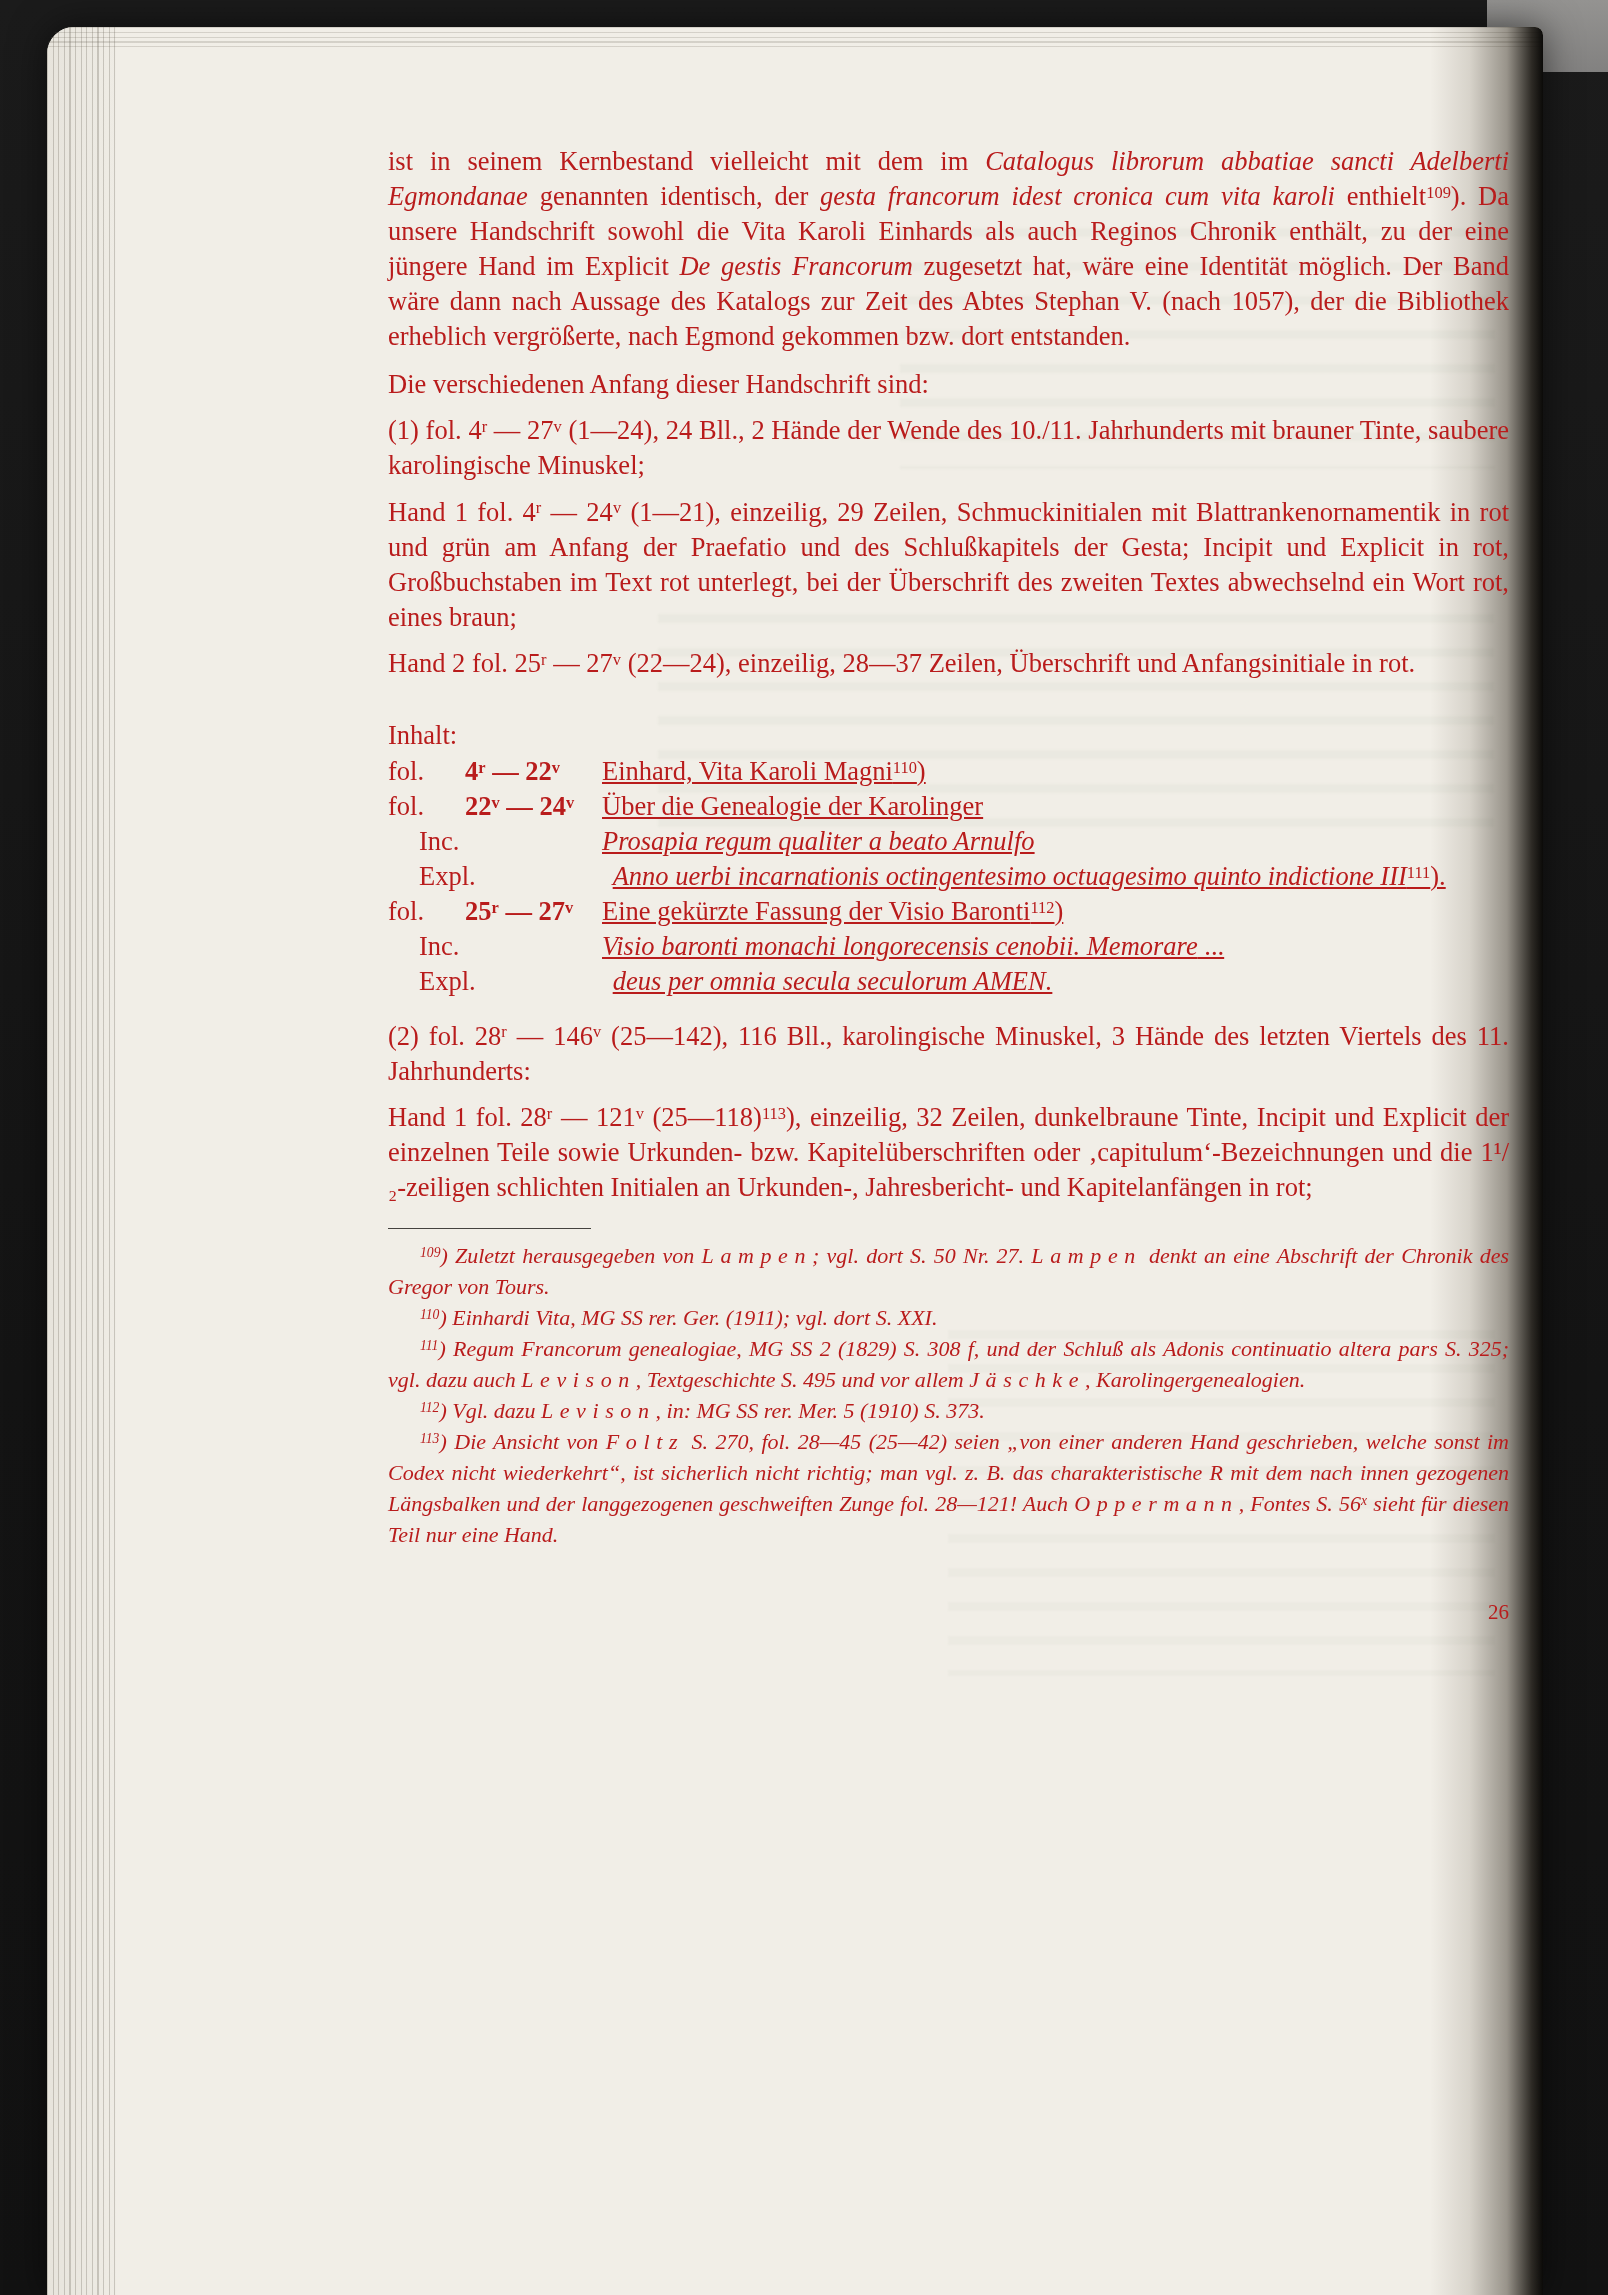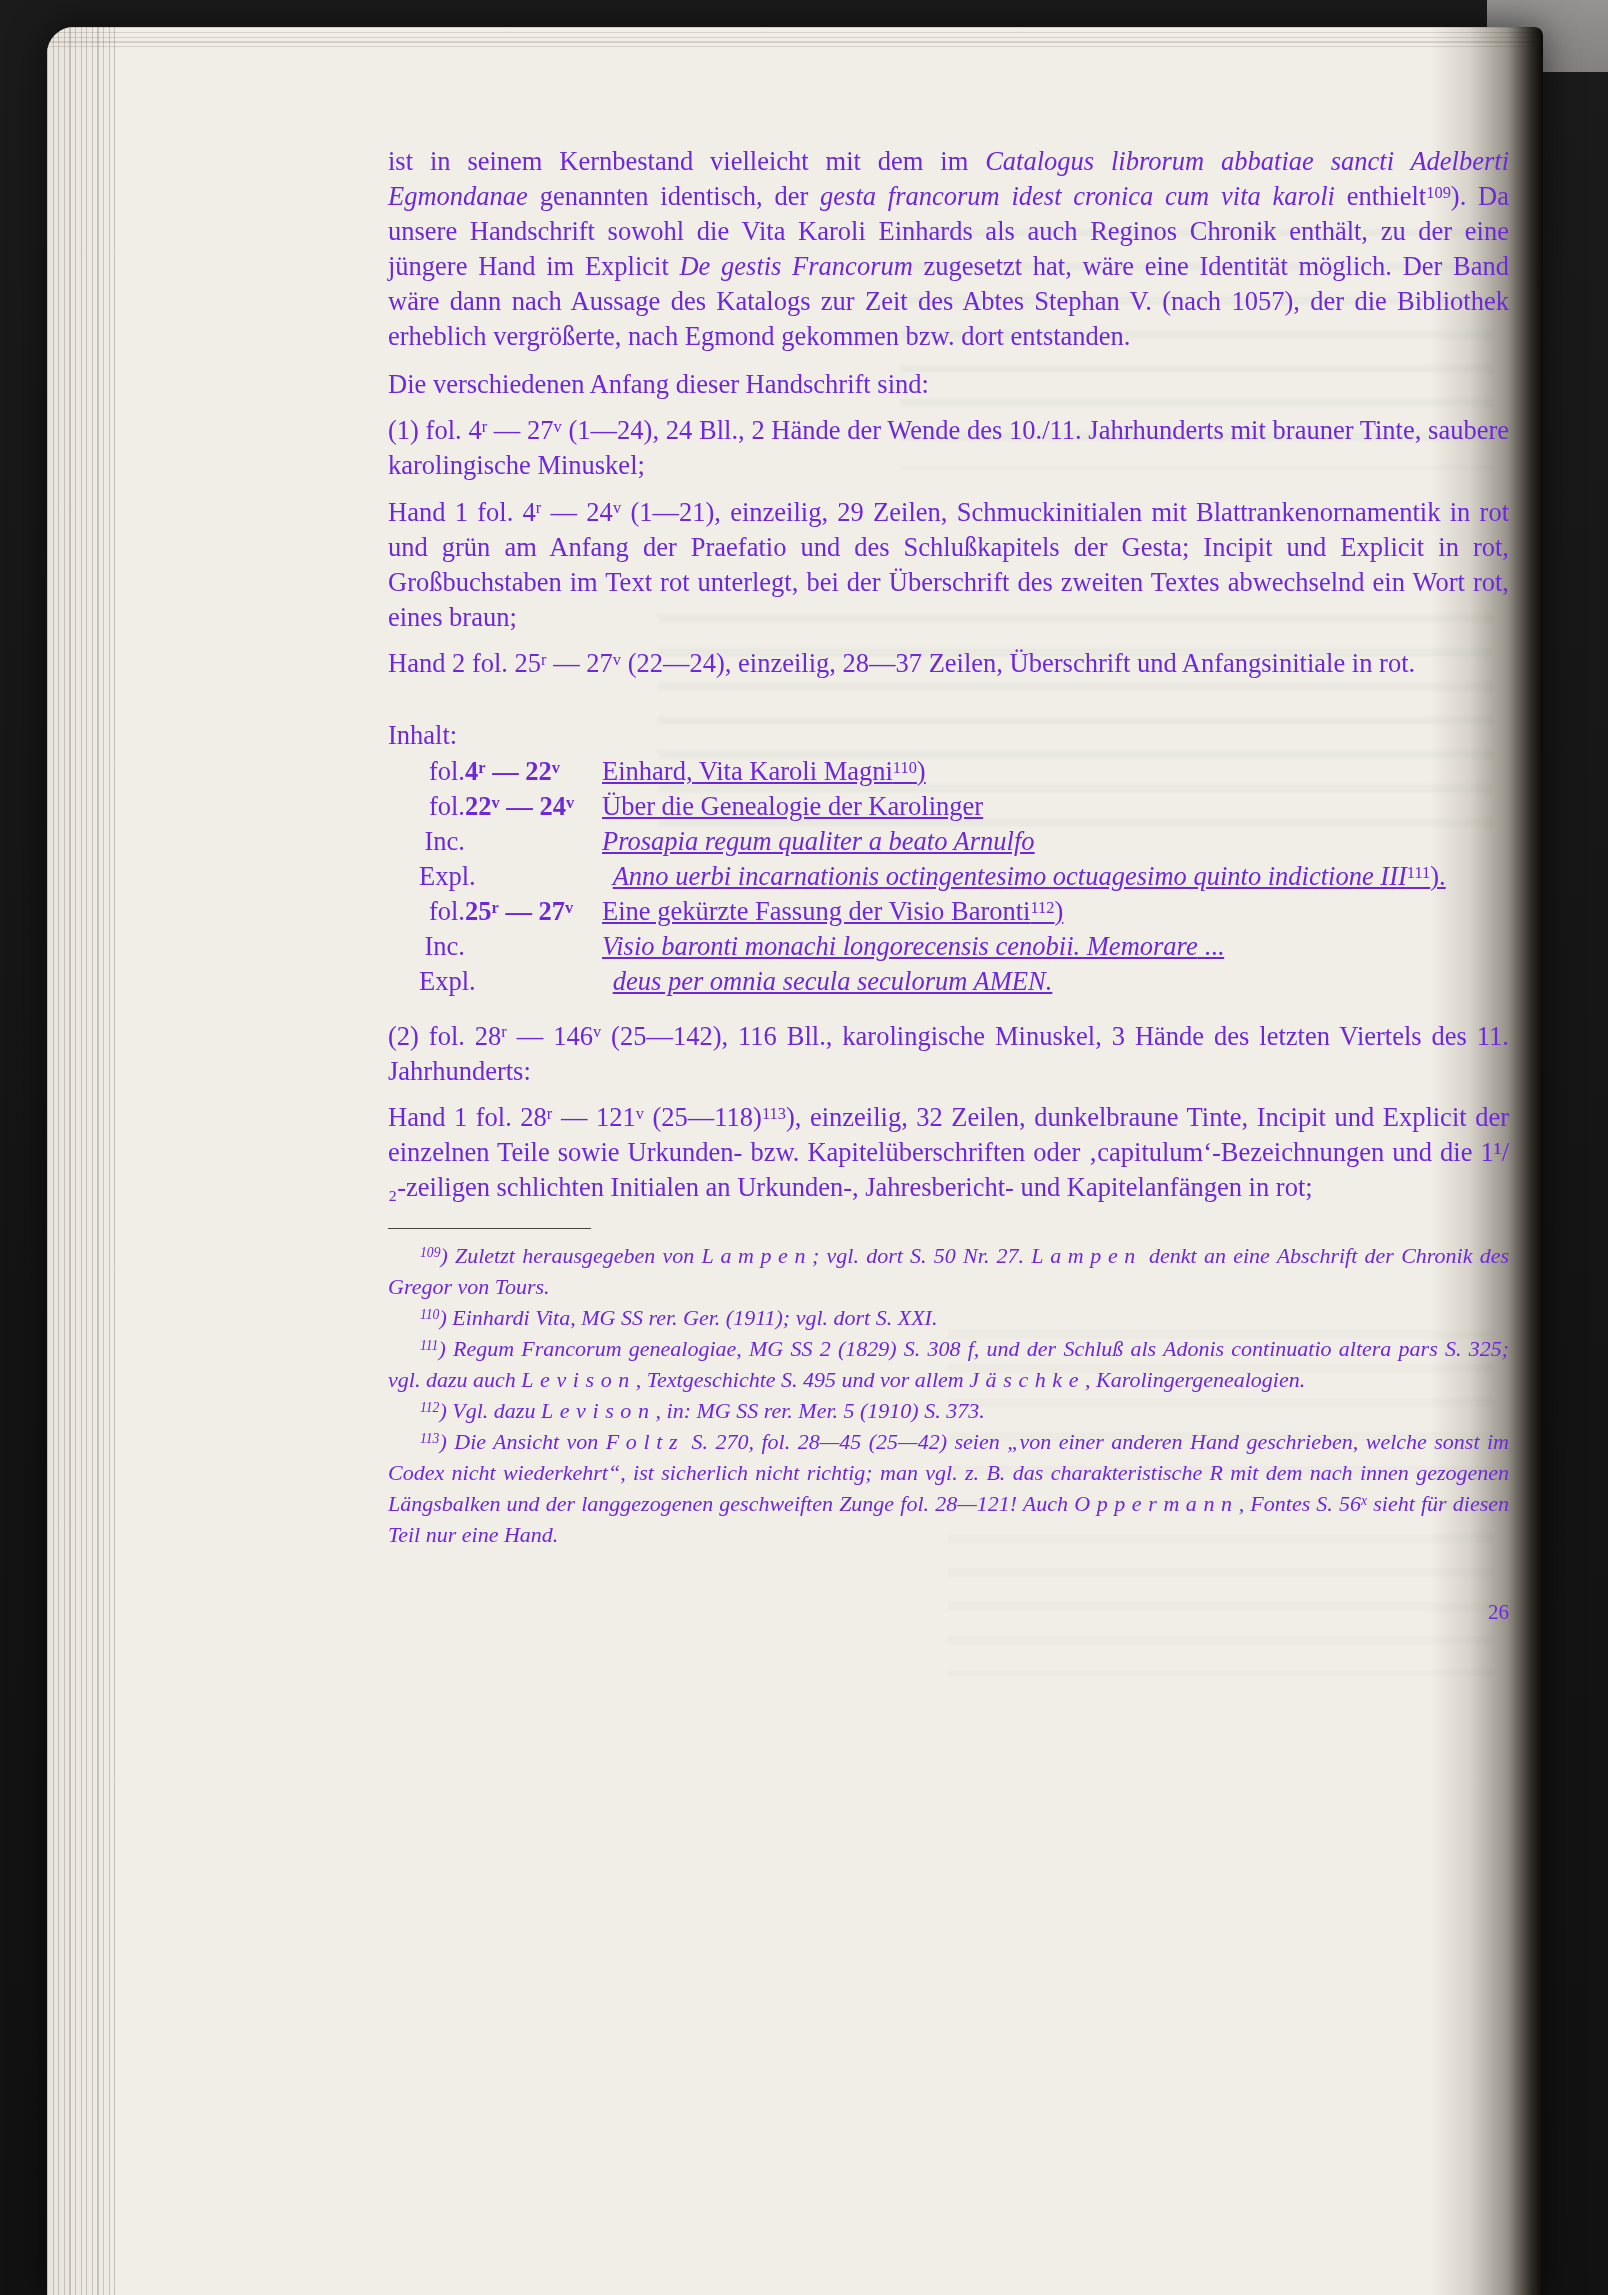--- a/index.html
+++ b/index.html
@@ -41,30 +41,30 @@
   .ghost {
     position:absolute; opacity:.10; filter:blur(1px); pointer-events:none;
     background:repeating-linear-gradient(180deg, rgba(125,140,118,.55) 0 8.8px, rgba(0,0,0,0) 8.8px 34px);
   }
   .g1 { left:853px; top:201px; width:595px; height:241px; }
   .g2 { left:611px;  top:587px; width:836px; height:233px; }
   .g3 { left:901px; top:1303px; width:547px; height:346px; opacity:.08; }
 
   .text-area {
     position:absolute; left:341px; top:117px; width:1121px;
-    color:#6d28d9; font-size:26.5px; line-height:35px;
+    color:#b91c1c; font-size:26.5px; line-height:35px;
     text-align:justify; hyphens:auto;
   }
   .para { margin-bottom:11.3px; }
   .p1 { margin-bottom:13px; }
   .p5 { margin-bottom:37px; }
   .inh-head { margin-bottom:1.6px; text-align:left;margin-top:12px; }
   .inh-table { margin-bottom:19.3px; }
   .inh-row { display:flex; text-align:left; }
-  .inh-label { flex:0 0 77px;text-align:right; }
+  .inh-label { flex:0 0 77px; }
   .inh-row.indent .inh-label { padding-left:31px; }
   .inh-range { flex:0 0 137px;font-weight:bold; }
   .inh-text { flex:1 1 auto; text-align:left;text-decoration:underline; }
   .p7 { margin-bottom:0; }
 
   .fn-rule { width:203px; border-top:1.6px solid #44423e; margin:22.5px 0 11.3px 0; }
   .fn { font-size:22px; line-height:31px; text-indent:32px; text-align:justify;font-style:italic; }
 
   .it  { font-style:italic; }
   .sup { font-size:62%; position:relative; top:-0.45em; line-height:0; }

